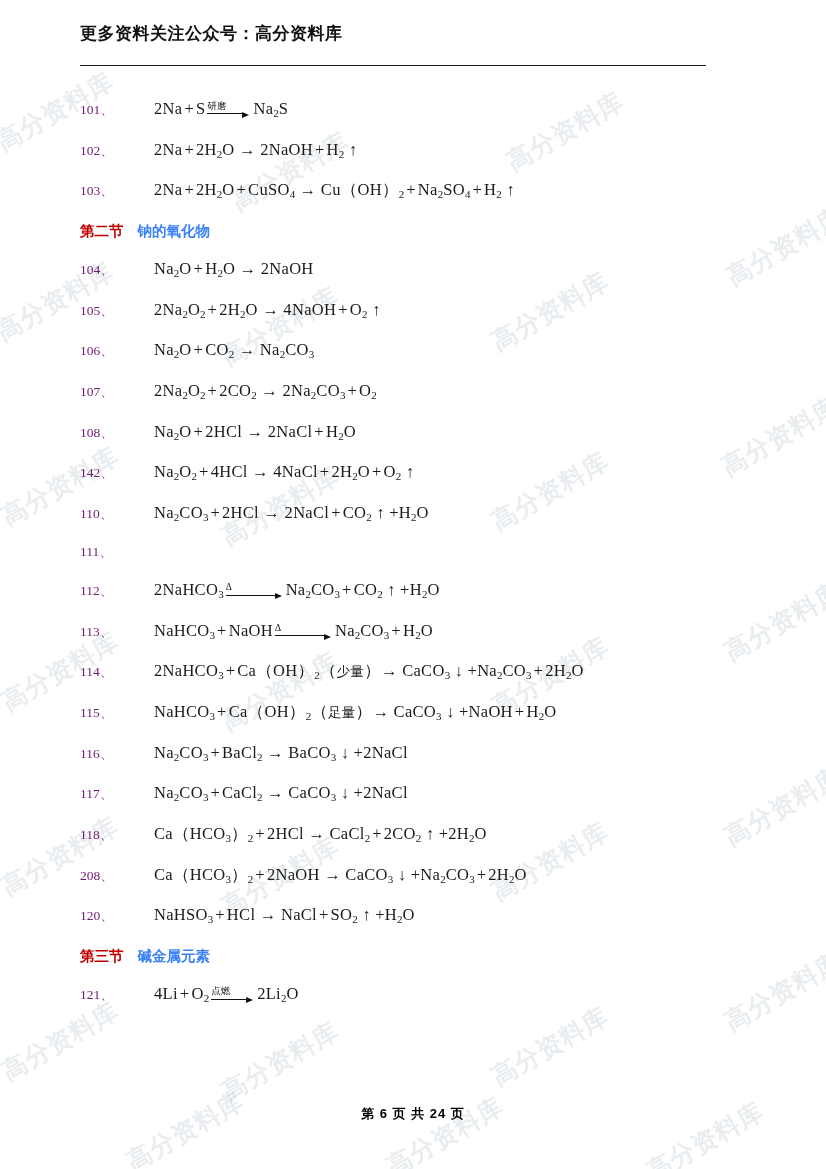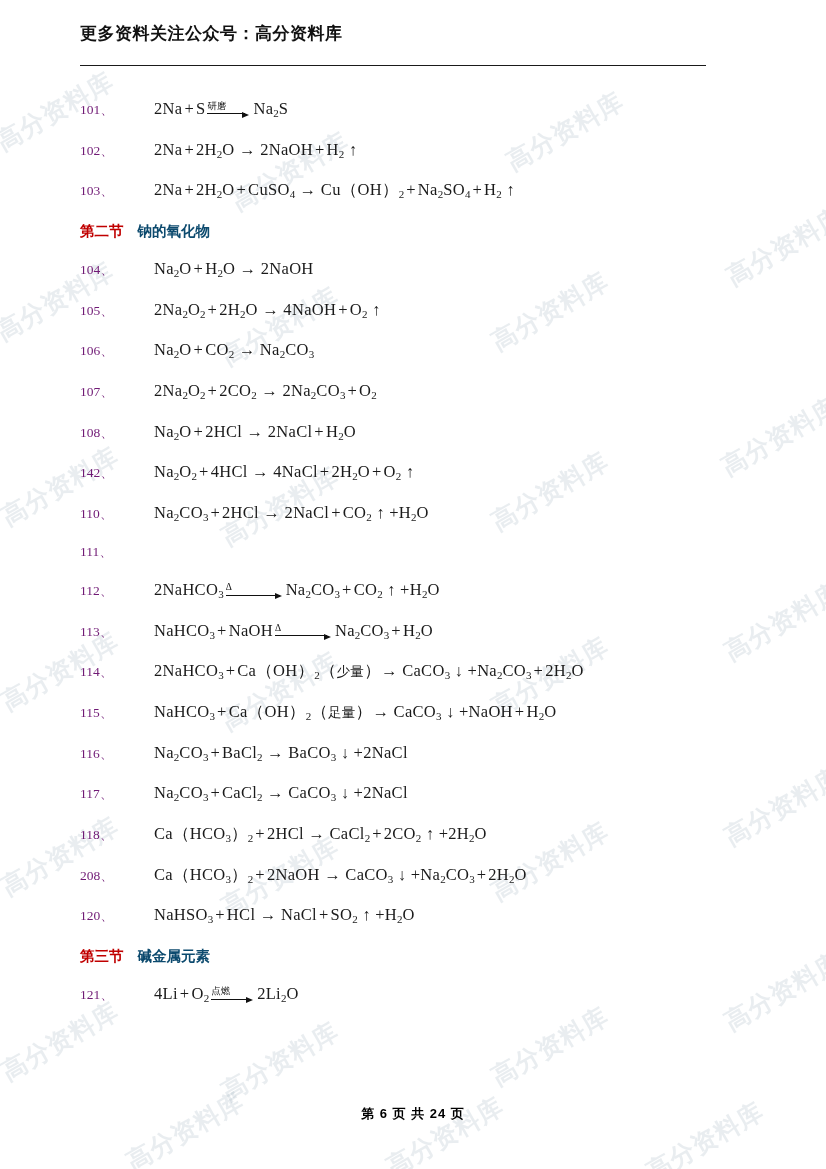--- a/index.html
+++ b/index.html
@@ -153,21 +153,21 @@
     font-family: "Liberation Sans", sans-serif;
     font-weight: 700;
     font-size: 14.5px;
     color: #1f3864;
   }
   .section-head .sec-no {
     color: #c00000;
     margin-right: 14px;
   }
   .section-head .sec-title {
-    color: #0c4a6e;
+    color: #3b82f6;
   }
 
   
   .doc-footer {
     position: absolute;
     bottom: 46px;
     left: 0;
     width: 826px;
     text-align: center;
     font-family: "Liberation Sans", sans-serif;

